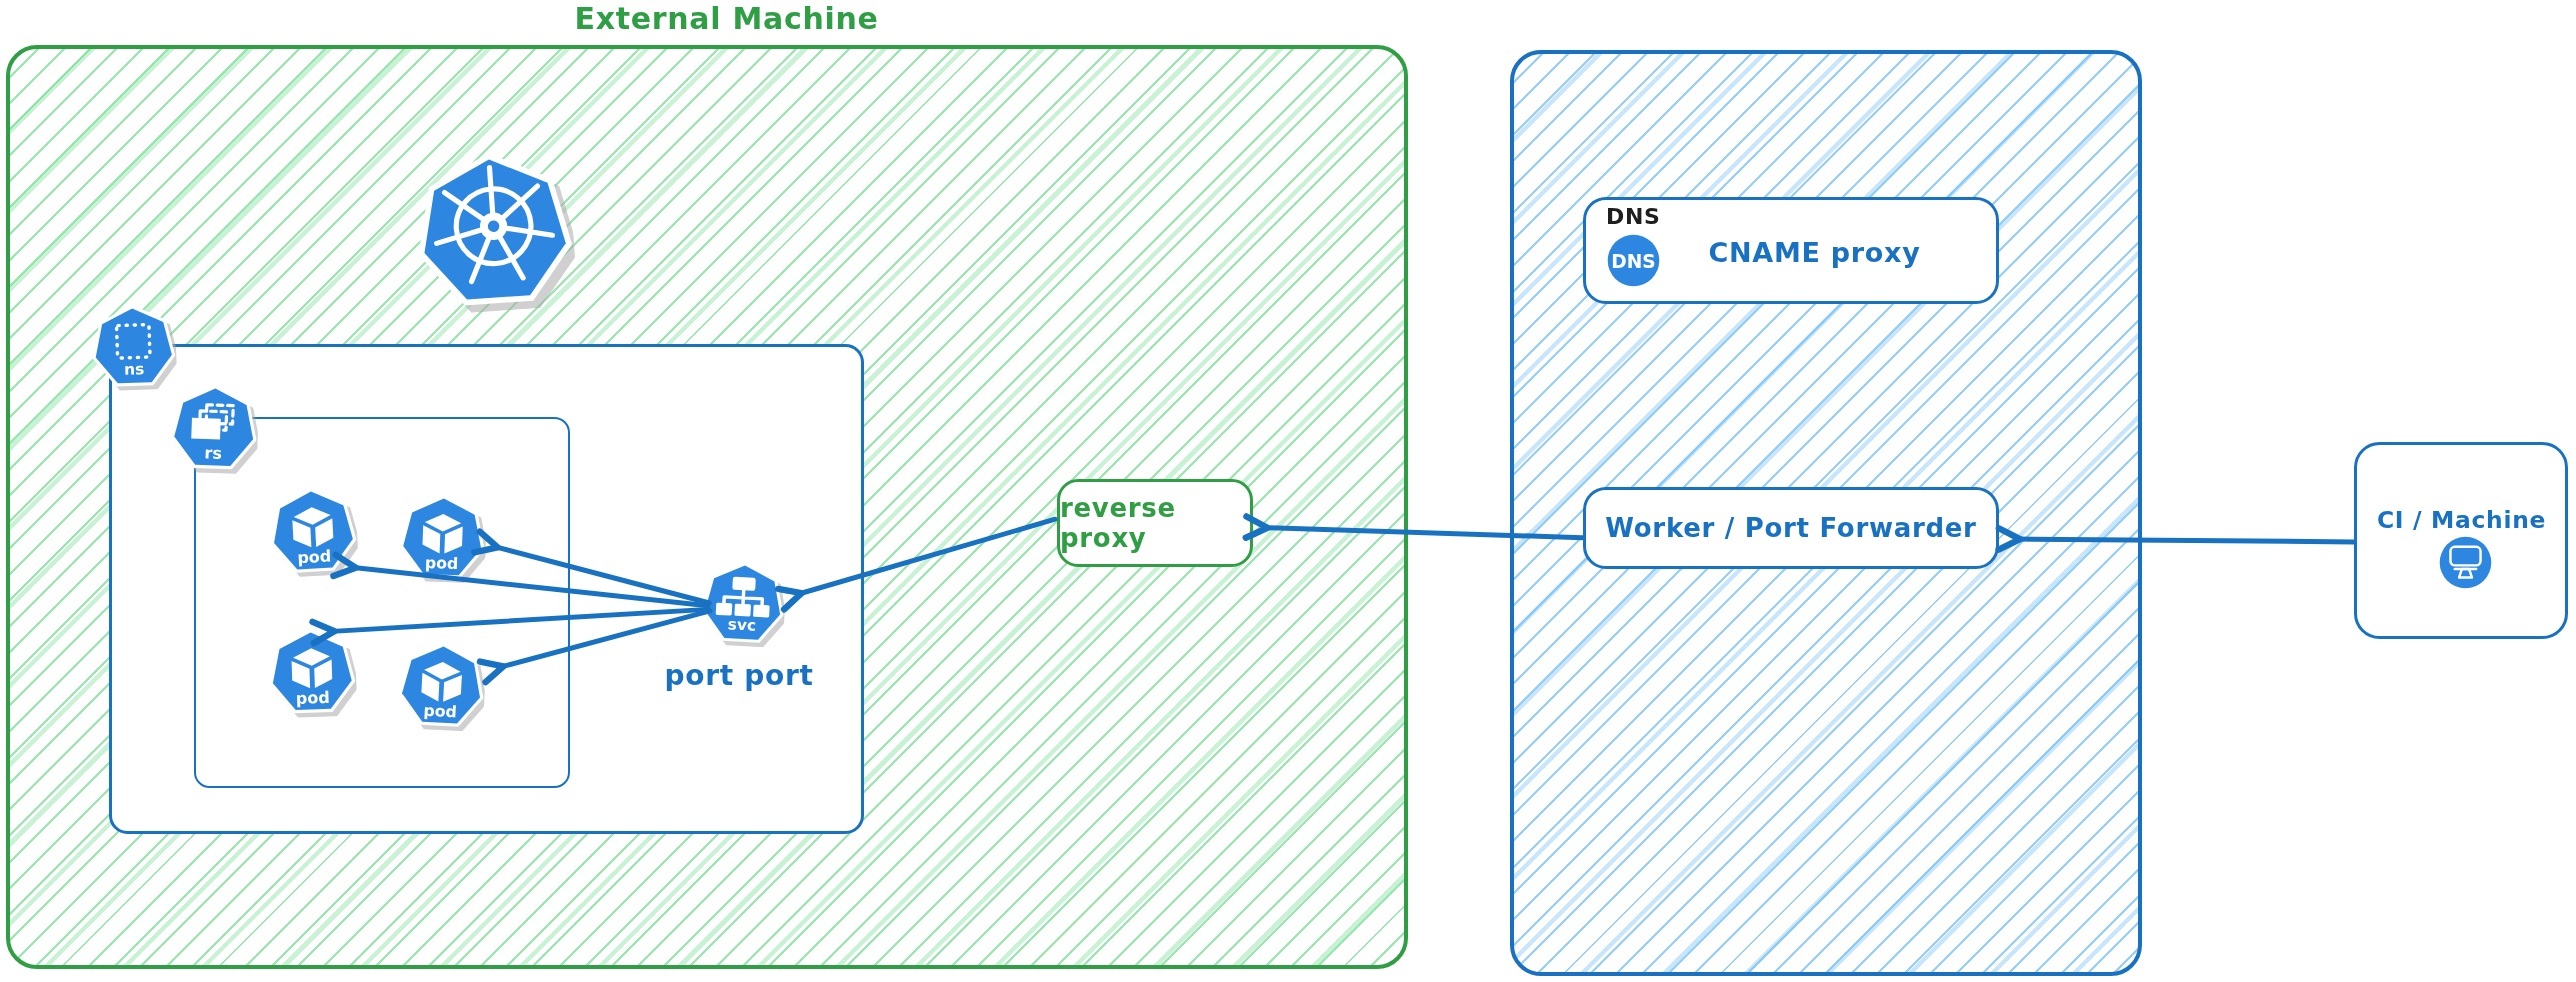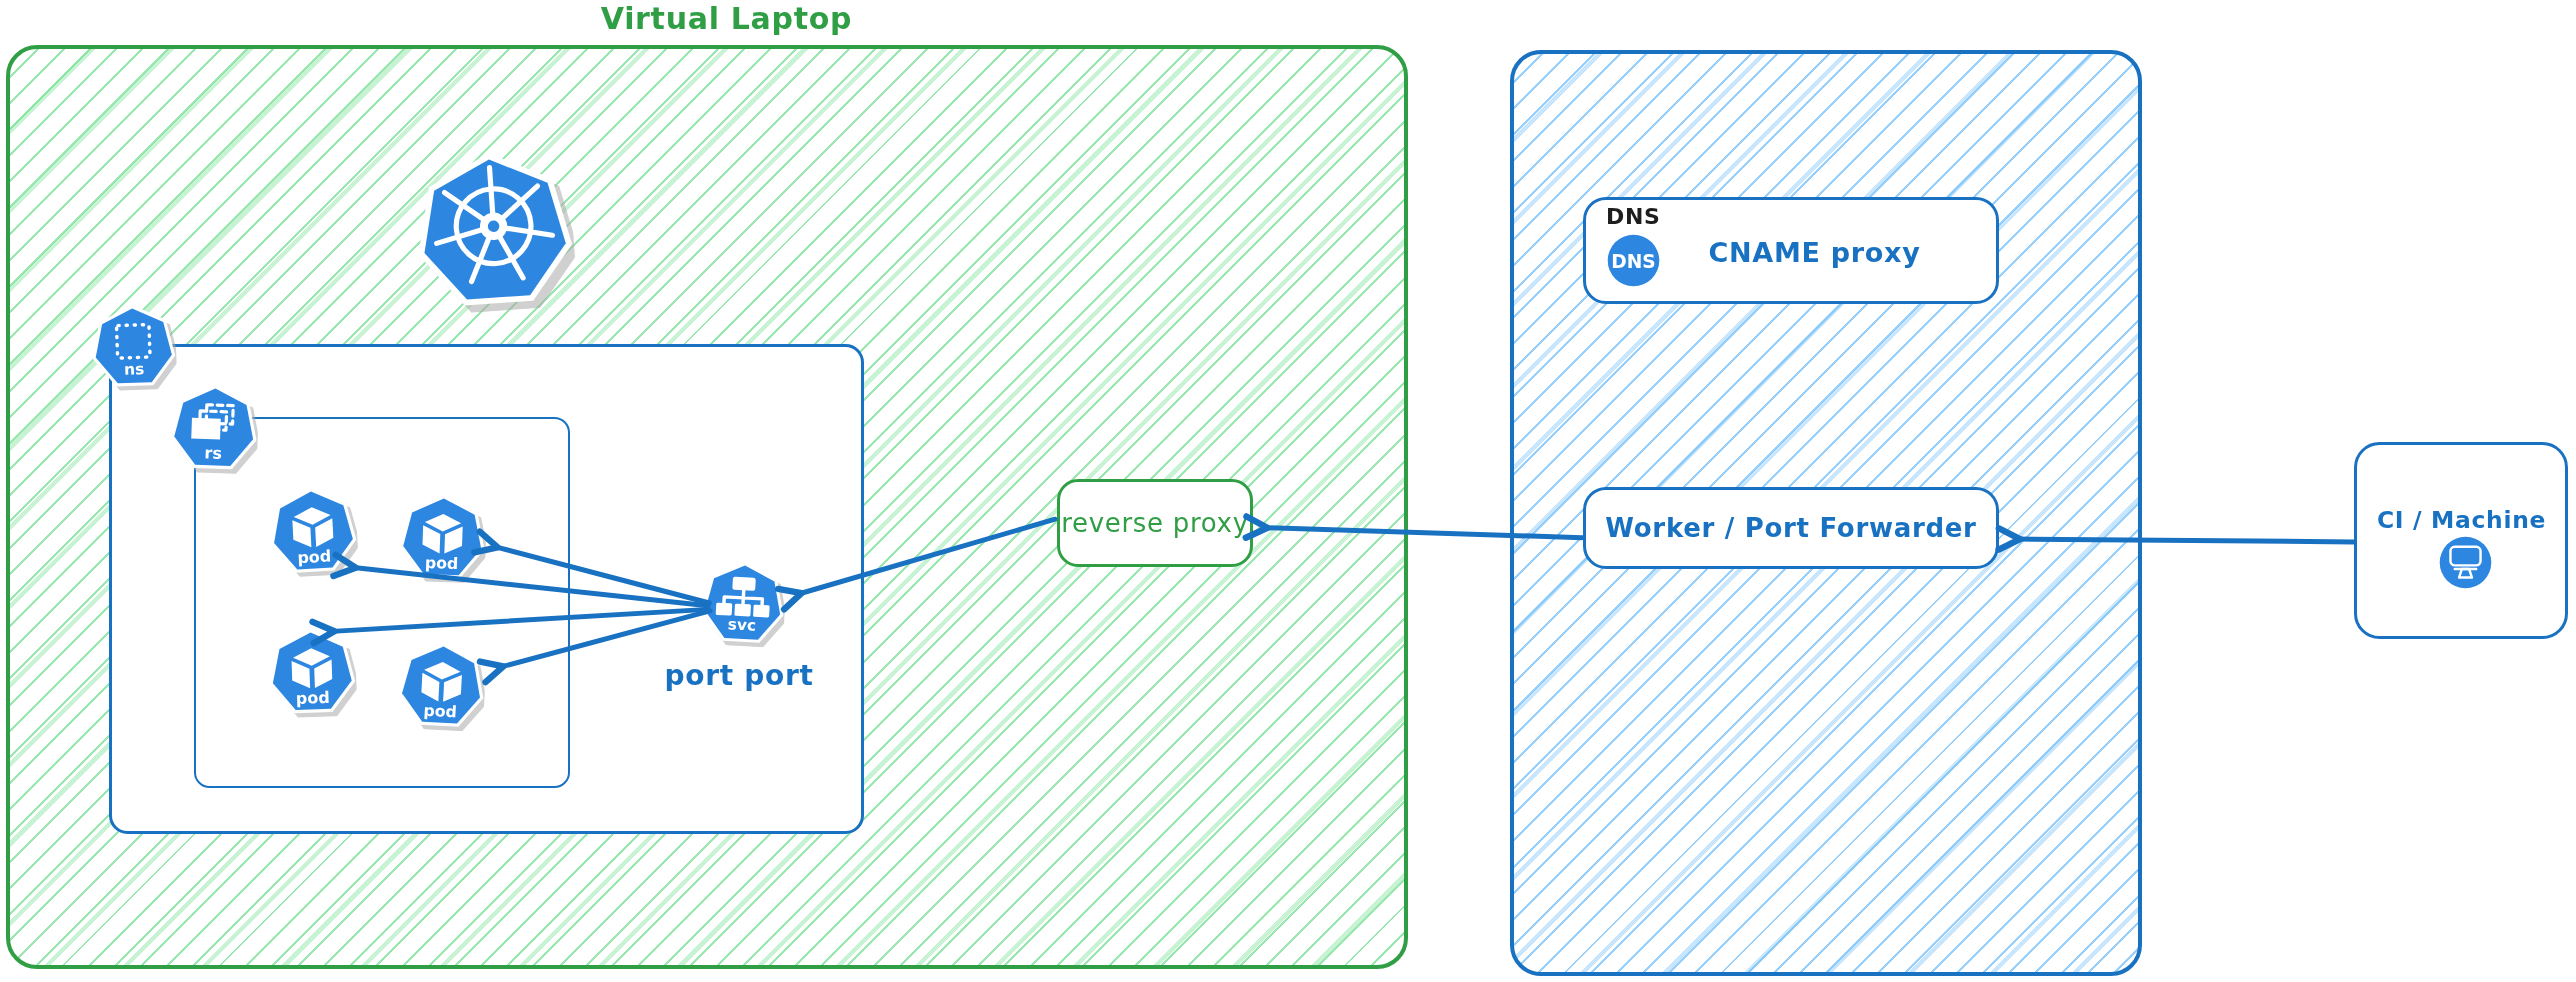--- a/index.html
+++ b/index.html
@@ -38,21 +38,21 @@
   .dns-box{left:1583px;top:197px;width:416px;height:107px;border:3.6px solid var(--blue);border-radius:23px;}
   .worker-box{left:1583px;top:487px;width:416px;height:82px;border:3.6px solid var(--blue);border-radius:23px;
           display:flex;align-items:center;justify-content:center;}
   .ci-box{left:2354px;top:442px;width:214px;height:197px;border:3.6px solid var(--blue);border-radius:25.6px;}
   .title{position:absolute;text-align:center;font-weight:bold;letter-spacing:0.7px;}
   .t-green{color:var(--green);}
   .t-blue{color:var(--blue);}
   #vm-title{left:549px;top:1.4px;width:355px;font-size:30px;}
   #ext-title{left:1673px;top:2.8px;width:355px;font-size:30px;}
   #node-port-label{left:650px;top:659px;width:178px;font-size:28px;}
-  .rp-label{font-size:26px;font-weight:normal;color:var(--green);letter-spacing:0.7px;}
+  .rp-label{font-size:26px;font-weight:bold;color:var(--green);letter-spacing:0.7px;}
   .worker-label{font-size:26px;font-weight:bold;color:var(--blue);letter-spacing:0.7px;}
   #dns-tag{left:1606px;top:204px;width:85px;text-align:left;font-size:22px;color:var(--ink);}
   #cname-label{left:1690px;top:237px;width:249px;font-size:27px;}
   #ci-label{left:2372px;top:506px;width:179px;font-size:23.4px;}
   .icon{position:absolute;}
   .icon svg{display:block;width:100%;height:100%;}
   .h-shadow{fill:#a9a9a9;opacity:0.55;}
   .h-white{fill:#ffffff;}
   .h-blue{fill:var(--icon-blue);}
   .h-label{fill:#ffffff;font-size:20px;font-weight:bold;text-anchor:middle;
@@ -71,21 +71,21 @@
 
   <svg width="0" height="0" style="position:absolute" aria-hidden="true">
     <defs>
       <path id="heptaP" d="M55 0 L98 20.7 L108.6 67.2 L78.9 104.6 L31.1 104.6 L1.4 67.2 L12 20.7 Z"></path>
     </defs>
   </svg>
 
   <div class="box vm-box hatch-green"></div>
   <div class="box ext-box hatch-blue"></div>
 
-  <div class="title t-green" id="vm-title">Virtual Laptop</div>
+  <div class="title t-green" id="vm-title">External Machine</div>
 
   <div class="box ns-box"></div>
   <div class="box rs-box"></div>
 
   <div class="icon" style="left:415px;top:153px;width:158px;height:158px;transform:rotate(-4deg);">
     <svg viewBox="0 0 110 110">
       <use href="#heptaP" class="h-shadow" transform="translate(4.5,5.5)"></use>
       <use href="#heptaP" class="h-white"></use>
       <use href="#heptaP" class="h-blue" transform="translate(4.4,4.4) scale(0.92)"></use>
       <g class="glyph-stroke" stroke-width="3.6">

